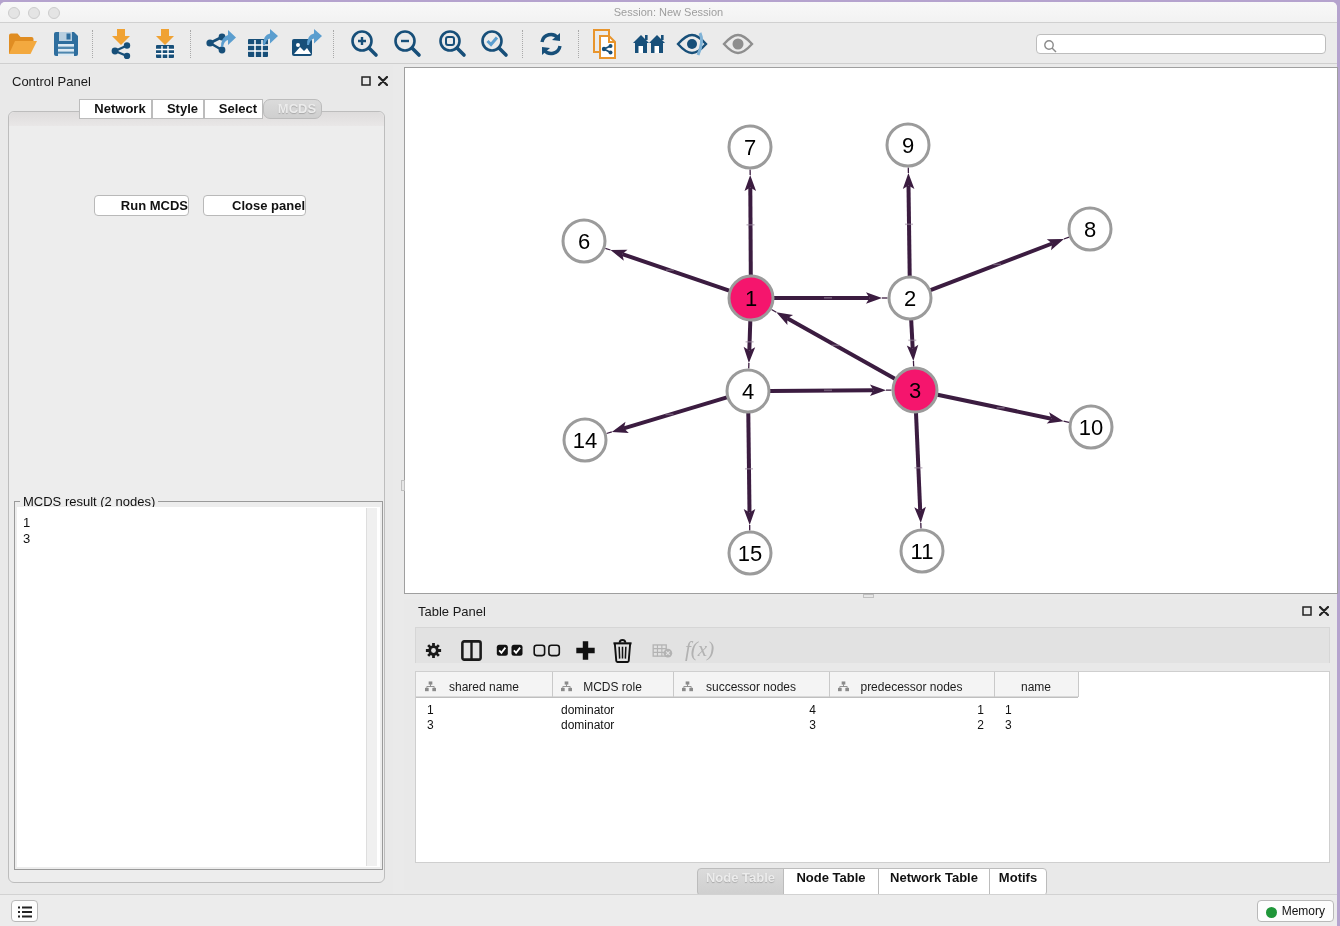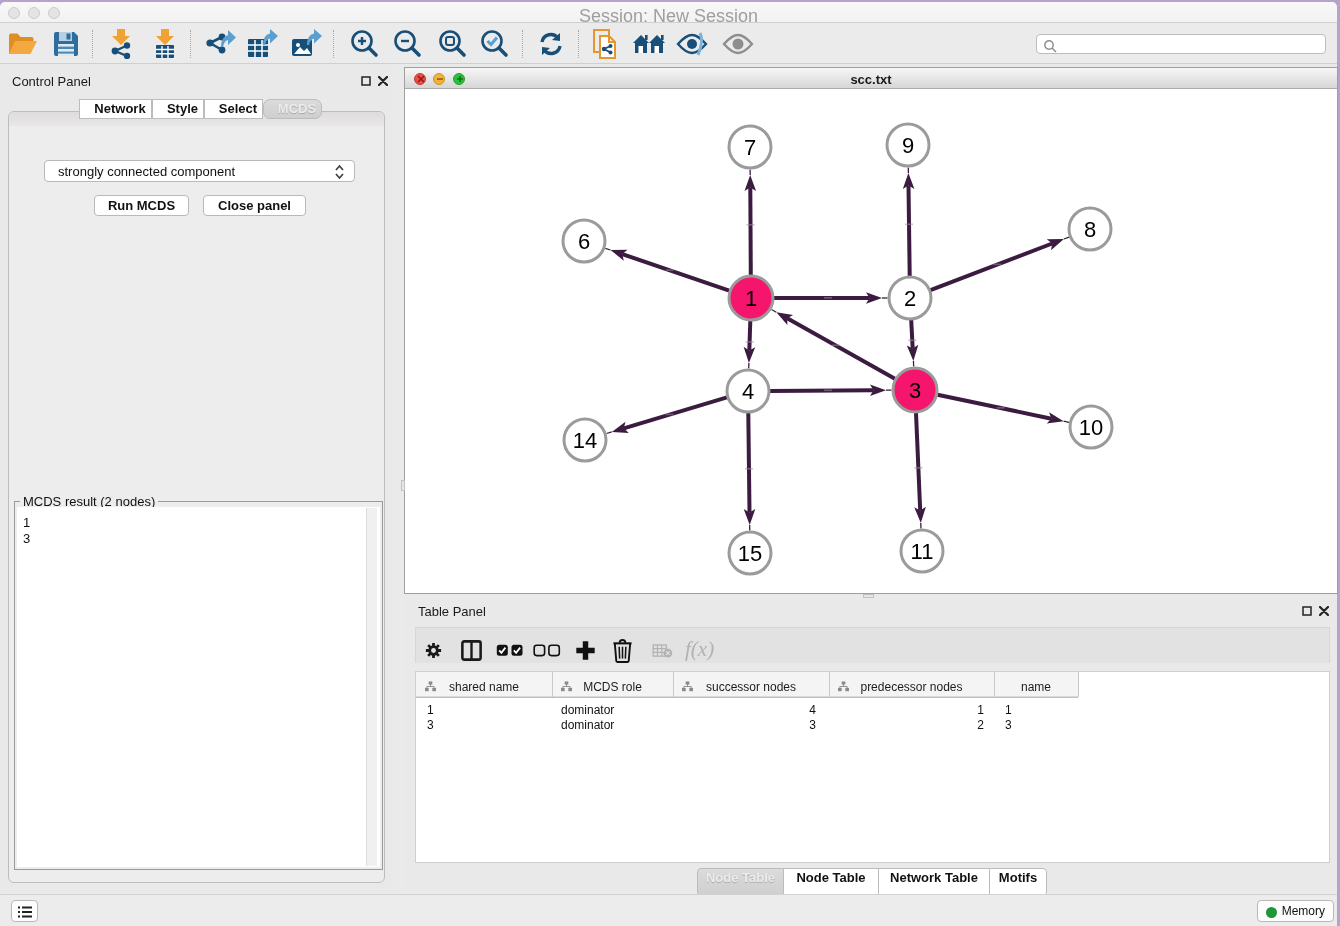--- a/index.html
+++ b/index.html
@@ -3,31 +3,31 @@
 <meta charset="utf-8">
 <style>
 * { margin:0; padding:0; box-sizing:border-box; }
 html,body { width:1340px; height:926px; overflow:hidden; }
 body { font-family:"Liberation Sans", sans-serif; background:#b5a3ce; }
 .app { position:absolute; left:0; top:2px; width:1337px; height:924px; background:#eaeaea; border-radius:6px 6px 0 0; }
 .abs { position:absolute; }
 
 .titlebar { position:absolute; left:0; top:0; width:1337px; height:21px; background:linear-gradient(#f8f8f8,#f2f2f2); border-bottom:1px solid #d0d0d0; border-radius:5px 5px 0 0; }
 .tl { position:absolute; top:5px; width:12px; height:12px; border-radius:50%; background:#e4e4e4; border:1px solid #cccccc; }
-.title-text { position:absolute; top:4px; left:0; width:100%; text-align:center; font-size:18px; color:#9e9e9e; }
+.title-text { position:absolute; top:4px; left:0; width:100%; text-align:center; font-size:11px; color:#9e9e9e; }
 
 .toolbar { position:absolute; left:0; top:21px; width:1337px; height:41px; background:#ebebeb; border-bottom:1px solid #cfcfcf; }
 .tsep { position:absolute; top:7px; width:1px; height:28px; border-left:1px dotted #a9a9a9; }
 .searchbox { position:absolute; left:1036px; top:11px; width:290px; height:20px; background:#fff; border:1px solid #bdbdbd; border-radius:4px; }
 
 .ptitle { font-size:13px; color:#1a1a1a; }
 
 .tab { position:absolute; top:97px; height:20px; background:#fff; border:1px solid #bcbcbc; font-size:13px; font-weight:bold; color:#111; text-align:center; line-height:18px;padding-left:9px; }
 .tabsel { background:linear-gradient(#dcdcdc,#d2d2d2); color:#f5f5f5; text-shadow:0 1px 0 #aaa; border-radius:4px 4px 0 0; }
-.cbtn { position:absolute; background:#fff; border:1px solid #b9b9b9; border-radius:4px; font-size:13px; color:#111; text-align:center; }
+.cbtn { position:absolute; background:#fff; border:1px solid #b9b9b9; border-radius:4px; font-size:13px; color:#111; text-align:right; }
 
 .netwin { position:absolute; left:404px; top:65px; width:934px; height:527px; border:1px solid #9f9f9f; background:#fff; }
 .nettitle { position:absolute; left:0; top:0; width:100%; height:21px; background:linear-gradient(#f7f7f7 0%,#e8e8e8 45%,#d6d6d6 100%); border-bottom:1px solid #ababab; }
 .ball { position:absolute; top:4.5px; width:12px; height:12px; border-radius:50%; }
 
 .thead { position:absolute; font-size:12px; color:#1c1c1c; }
 .btab { position:absolute; height:28px; background:#fff; border:1px solid #bcbcbc; font-size:13px; font-weight:bold; color:#111; text-align:center; line-height:18px; }
 .btab.tabsel, .tab.tabsel { background:linear-gradient(#dbdbdb,#cfcfcf); color:#ececec; text-shadow:0 1px 1px #a8a8a8;border-radius:7px; }
 </style>
 </head>
@@ -187,50 +187,30 @@
       </svg>
 
   <div class="abs" style="left:8px;top:46px;width:377px;height:772px;border:1px solid #bdbdbd;border-radius:6px;background:#ededed"></div>
   <div class="abs" style="left:9px;top:47px;width:375px;height:14px;background:linear-gradient(#dedcdc,#e9e7e7);border-radius:6px 6px 0 0"></div>
 
   <div class="tab" style="left:79px;top:34px;width:73px">Network</div>
   <div class="tab" style="left:152px;top:34px;width:52px">Style</div>
   <div class="tab" style="left:204px;top:34px;width:59px">Select</div>
   <div class="tab tabsel" style="left:263px;top:34px;width:59px">MCDS</div>
 
-  <div class="cbtn" style="left:44px;top:95px;width:311px;height:22px;text-align:left;line-height:21px;padding-left:13px">strongly connected component
-    <svg class="abs" style="right:9px;top:3px" width="11" height="16" viewBox="0 0 11 16">
-          <path d="M2 6 L5.5 2 L9 6 M2 10 L5.5 14 L9 10" fill="none" stroke="#444" stroke-width="1.8"></path>
-        </svg>
-  </div>
   <div class="cbtn" style="left:94px;top:130px;width:95px;height:21px;line-height:20px;font-weight:bold">Run MCDS</div>
   <div class="cbtn" style="left:203px;top:130px;width:103px;height:21px;line-height:20px;font-weight:bold">Close panel</div>
 
   <div class="abs" style="left:14px;top:436px;width:369px;height:369px;border:1px solid #9a9a9a;"></div>
   <div class="abs" style="left:20px;top:429px;background:#ededed;padding:0 3px;font-size:13px;color:#111">MCDS result (2 nodes)</div>
   <div class="abs" style="left:17px;top:442px;width:363px;height:360px;background:#fff;font-size:13px;color:#111;padding:8px 6px 2px;line-height:16px">1<br>3</div>
   <div class="abs" style="left:366px;top:443px;width:11px;height:358px;background:#f0f0f0;border-left:1px solid #dedede"></div>
 </div>
 
 <div class="netwin">
-  <div class="nettitle">
-    <div class="ball" style="left:9px;background:#ef4d45;border:1px solid #c43b35"></div>
-    <div class="ball" style="left:28px;background:#f3b23a;border:1px solid #cf9325"></div>
-    <div class="ball" style="left:48px;background:#2bc03c;border:1px solid #24a233"></div>
-    <svg class="abs" style="left:11.5px;top:7px" width="8" height="8" viewBox="0 0 8 8">
-          <path d="M1 1 L7 7 M7 1 L1 7" stroke="#8c1f1a" stroke-width="1.6"></path>
-        </svg>
-    <svg class="abs" style="left:30.5px;top:7px" width="8" height="8" viewBox="0 0 8 8">
-          <path d="M1 4 L7 4" stroke="#9a6a10" stroke-width="1.8"></path>
-        </svg>
-    <svg class="abs" style="left:50.5px;top:7px" width="8" height="8" viewBox="0 0 8 8">
-          <path d="M1 4 L7 4 M4 1 L4 7" stroke="#14701f" stroke-width="1.6"></path>
-        </svg>
-    <div class="abs" style="left:0;top:4px;width:100%;text-align:center;font-size:13px;font-weight:bold;color:#1a1a1a">scc.txt</div>
-  </div>
   <div class="abs" style="left:0;top:22px;width:932px;height:503px;background:#fff">
     <svg style="margin-top:-2px" width="932" height="503" viewBox="0 0 932 503" font-family="Liberation Sans, sans-serif">
 <line x1="345.8" y1="187.0" x2="345.3" y2="99.5" stroke="#3b1c40" stroke-width="4"></line>
 <polygon points="345.2,87.0 351.1,103.0 345.3,99.5 339.5,103.0" fill="#3b1c40"></polygon>
 <line x1="345.2" y1="87.0" x2="345.1" y2="81.5" stroke="#3b1c40" stroke-width="1.3"></line>
 <rect x="341.5" y="136.0" width="8" height="1.6" fill="#9c8da1" opacity="0.55"></rect>
 <line x1="324.2" y1="202.6" x2="217.3" y2="166.1" stroke="#3b1c40" stroke-width="4"></line>
 <polygon points="205.5,162.0 222.5,161.7 217.3,166.1 218.8,172.7" fill="#3b1c40"></polygon>
 <line x1="205.5" y1="162.0" x2="200.3" y2="160.3" stroke="#3b1c40" stroke-width="1.3"></line>
 <rect x="260.9" y="181.3" width="8" height="1.6" fill="#9c8da1" opacity="0.55"></rect>

